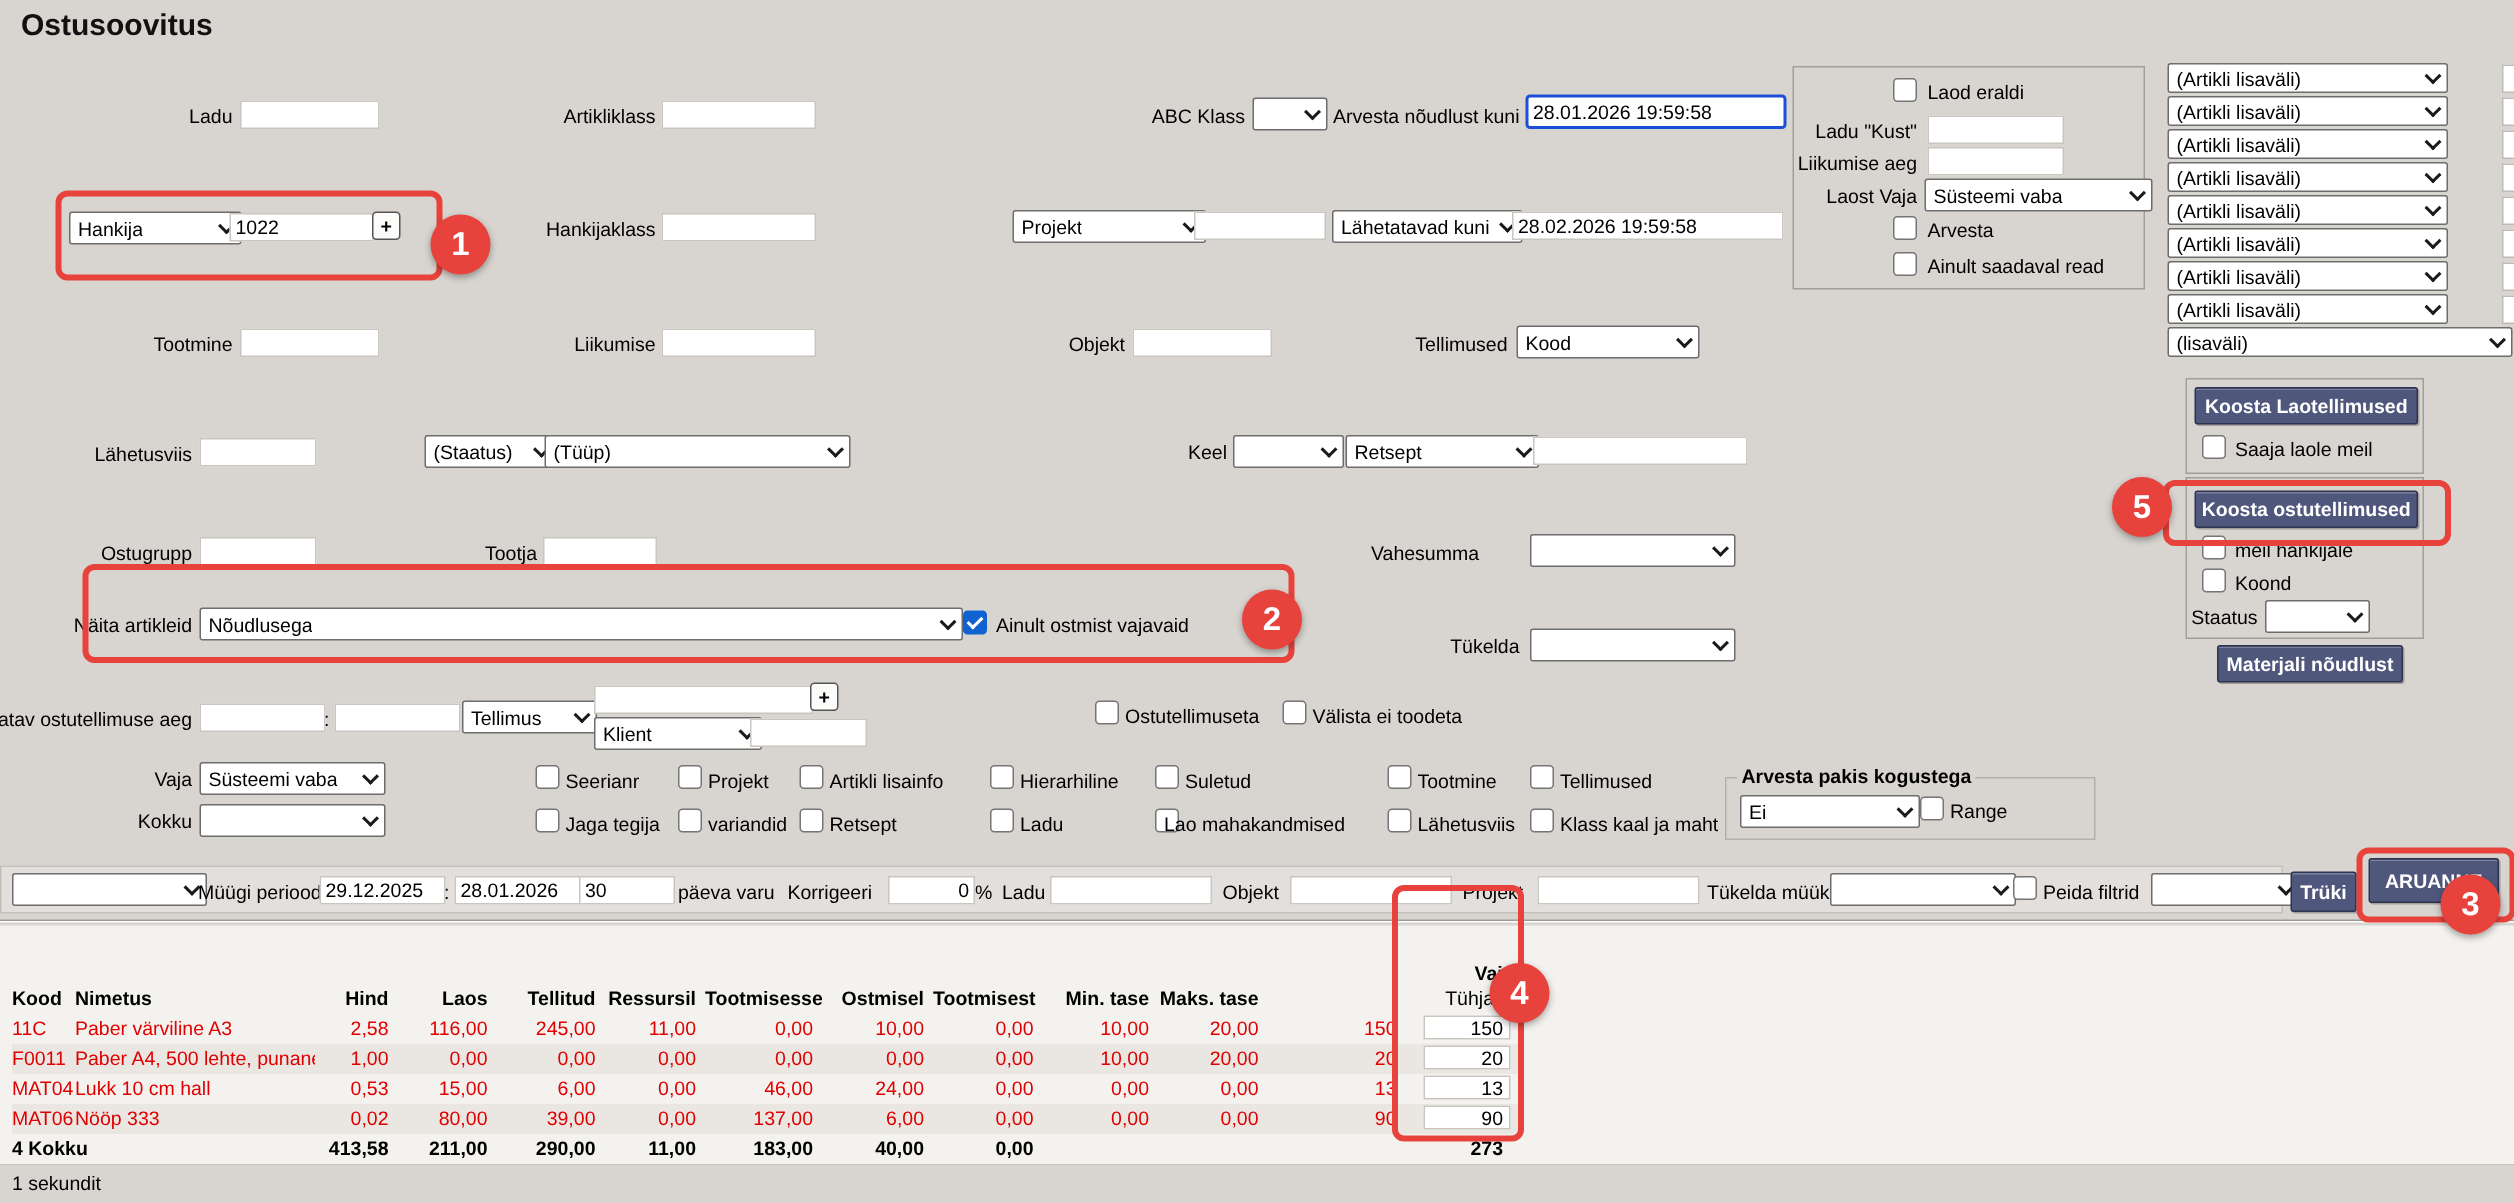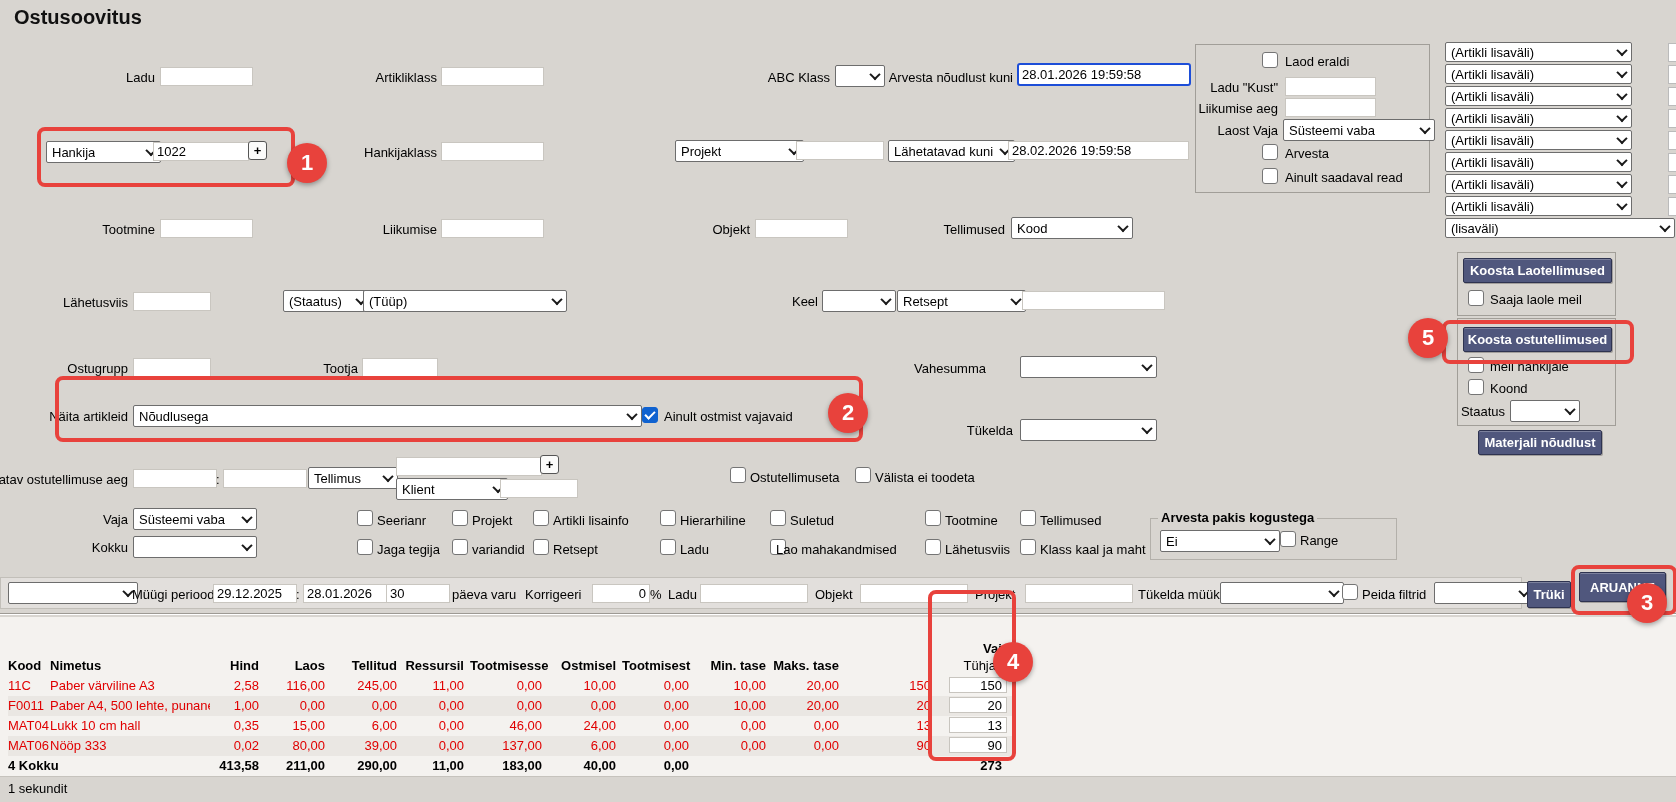--- a/index.html
+++ b/index.html
@@ -395,21 +395,21 @@
   <div class="c9 num">10,00</div>
   <div class="c10 num">20,00</div>
   <div class="c11 num">20</div>
   <div class="c12 vcell">
       <div class="vbox" style="color:#000">20</div>
     </div>
 </div>
 <div class="trow red" style="top:716px">
   <div class="c0">MAT04</div>
   <div class="c1">Lukk 10 cm hall</div>
-  <div class="c2 num">0,35</div>
+  <div class="c2 num">0,53</div>
   <div class="c3 num">15,00</div>
   <div class="c4 num">6,00</div>
   <div class="c5 num">0,00</div>
   <div class="c6 num">46,00</div>
   <div class="c7 num">24,00</div>
   <div class="c8 num">0,00</div>
   <div class="c9 num">0,00</div>
   <div class="c10 num">0,00</div>
   <div class="c11 num">13</div>
   <div class="c12 vcell">

